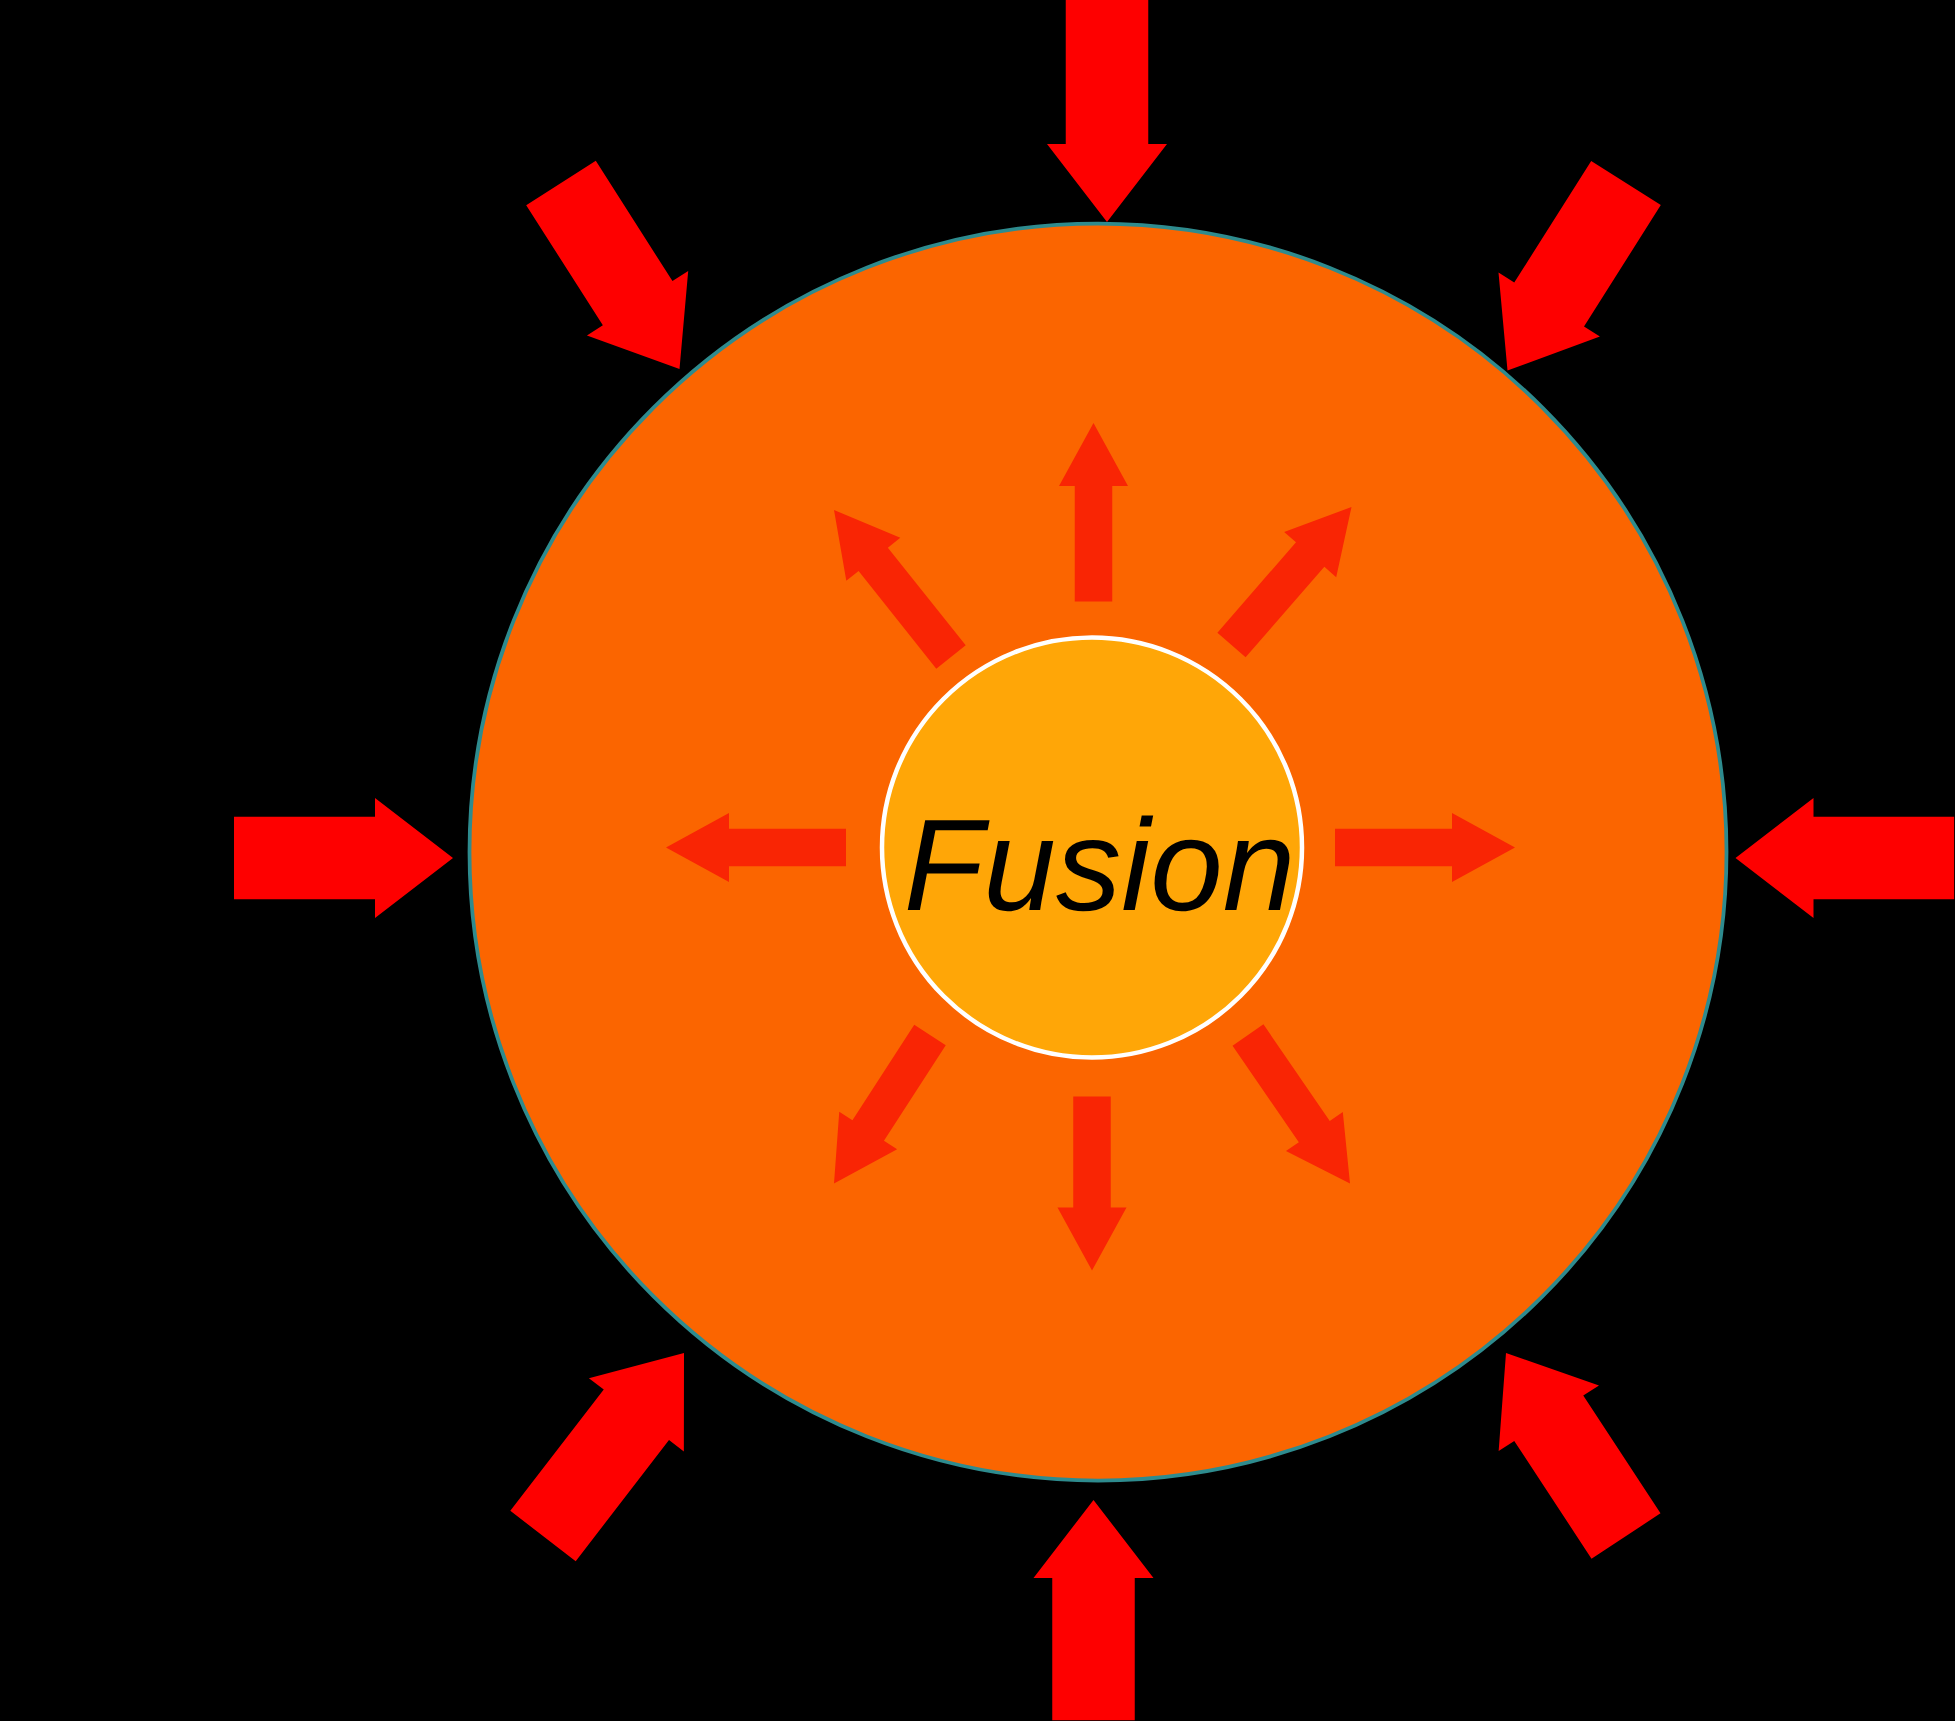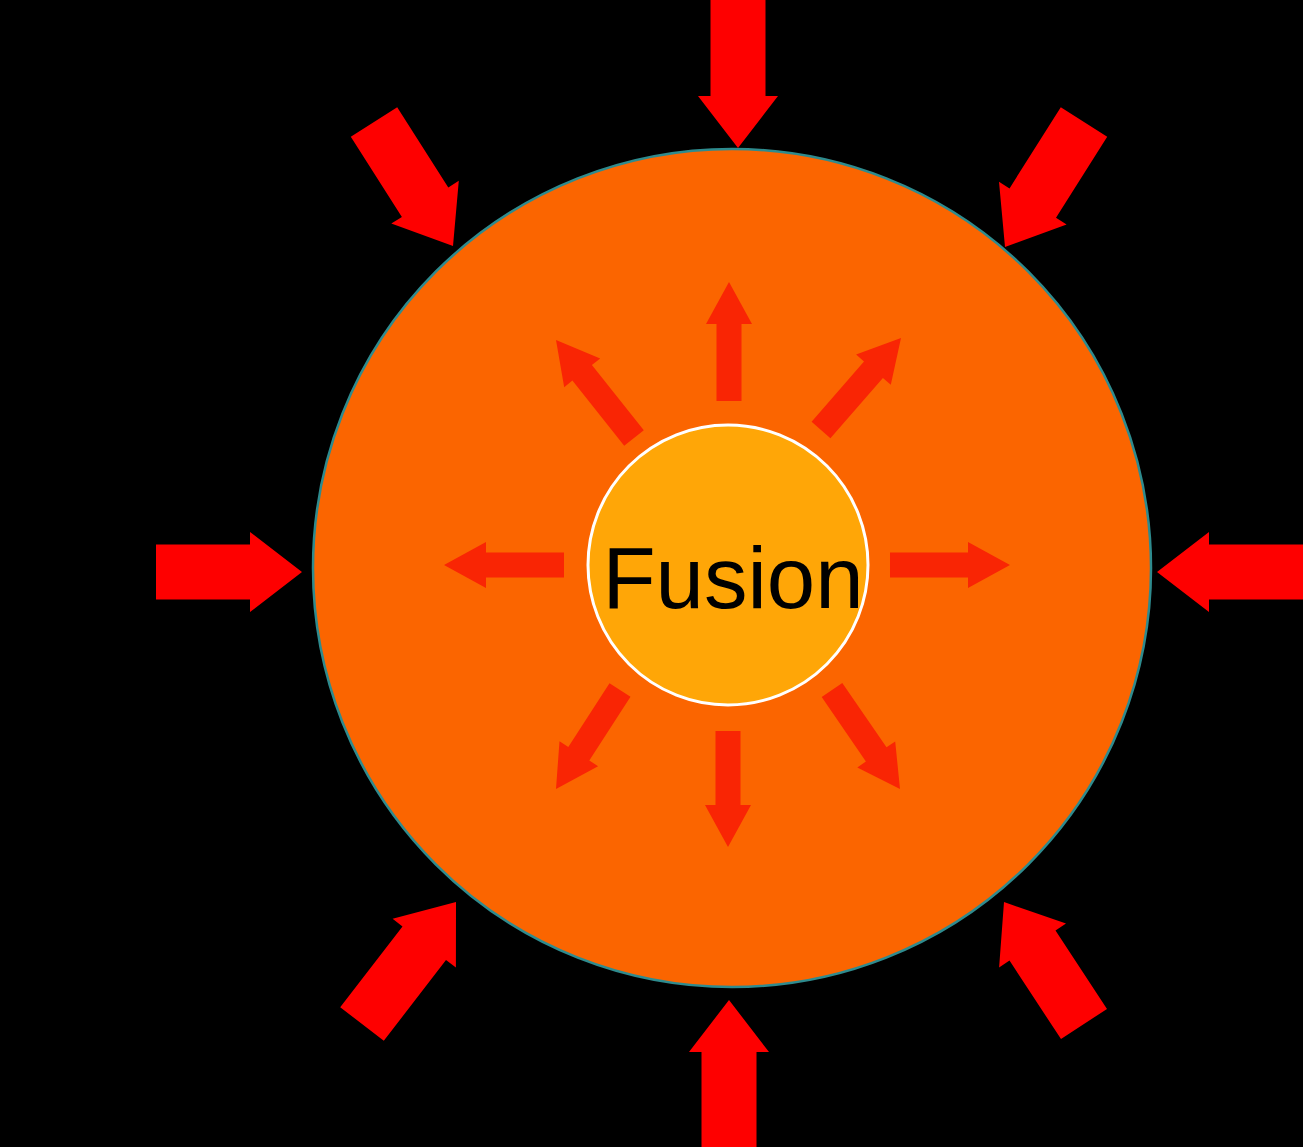--- a/index.html
+++ b/index.html
@@ -9,20 +9,21 @@
     width: 1303px;
     height: 1147px;
     overflow: hidden;
     font-family: "Liberation Sans", sans-serif;
   }
   .stage {
     position: relative;
     width: 1303px;
     height: 1147px;
     background: #000;
+    font-style: italic;
   }
   svg { display: block; }
   text.fusion-label {
     font-family: "Liberation Sans", sans-serif;
     font-weight: 400;
   }
 </style>
 </head>
 <body>
 

